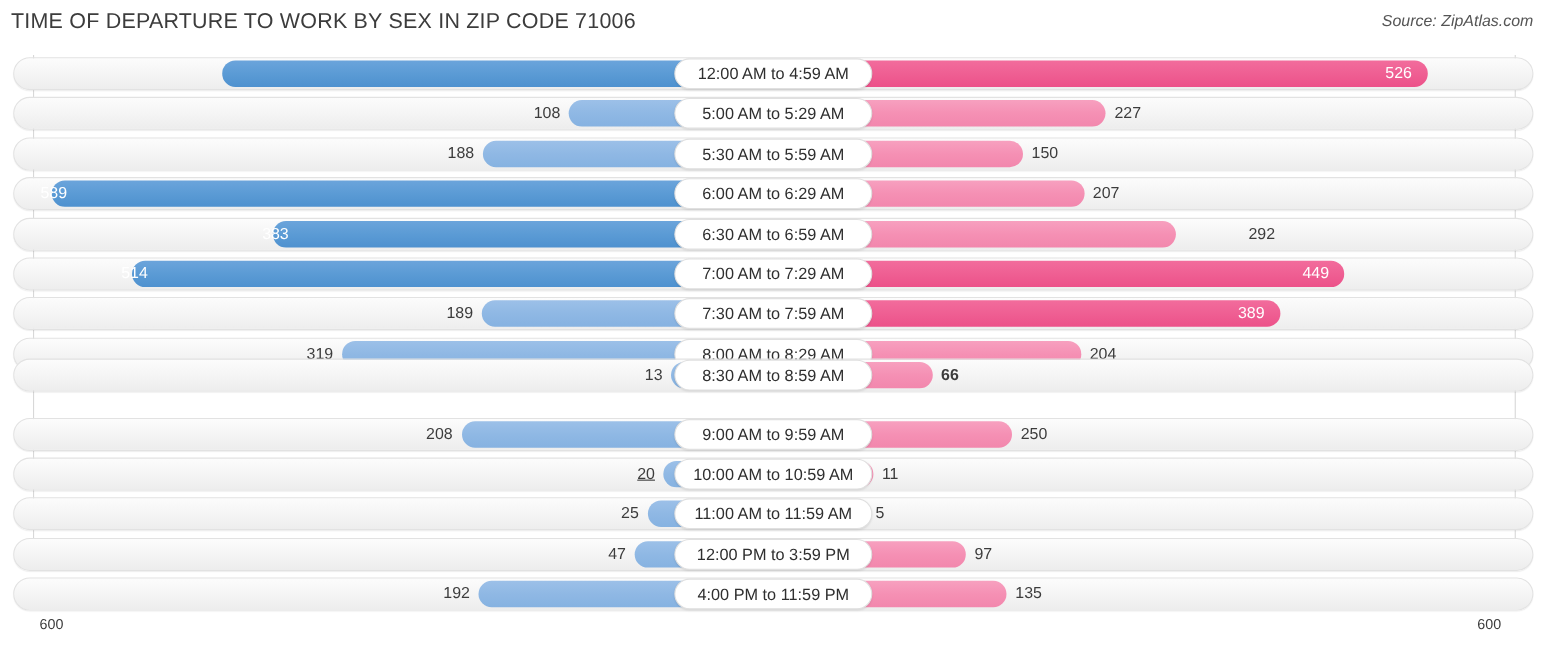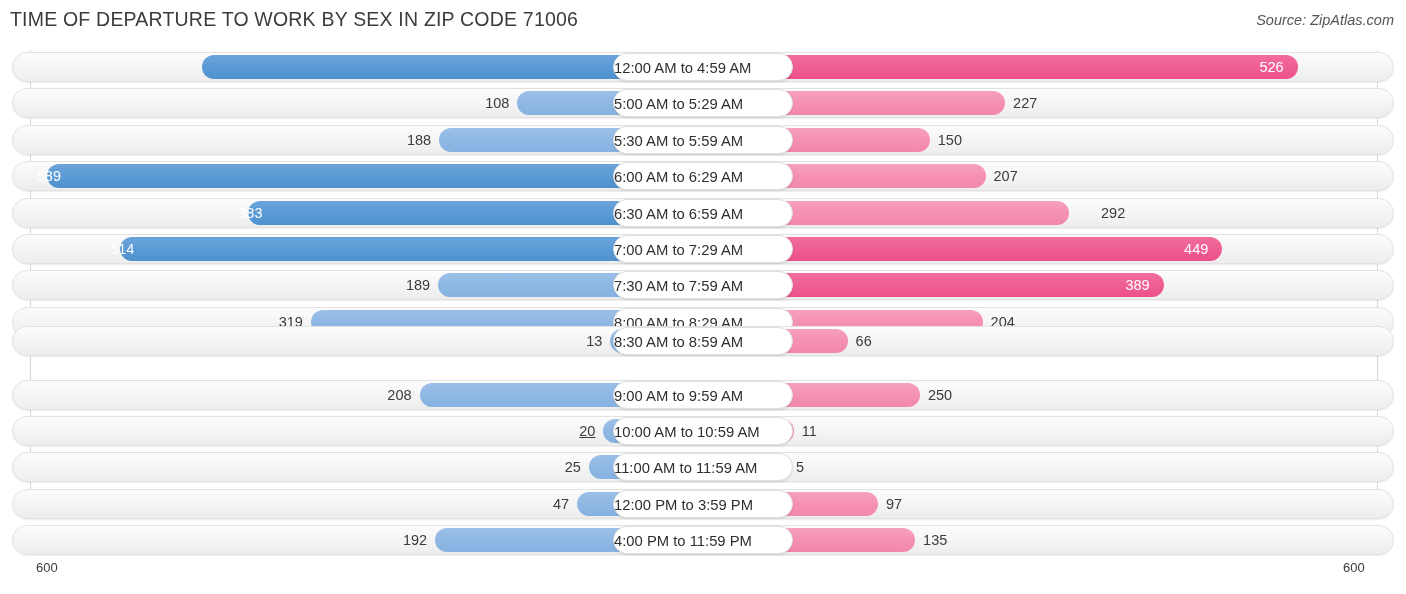--- a/index.html
+++ b/index.html
@@ -69,21 +69,21 @@
   .val.inside  { color: #ffffff; }
   .val.m-out   { text-align: right; }
   .val.f-out   { text-align: left; }
 
   .center-pill {
     position: absolute; left: 601px; top: 1px;
     width: 180px; height: 28px; line-height: 28px;
     background: #ffffff;
     border: 1px solid #e0e0e0;
     border-radius: 14px;
-    text-align: left;
+    text-align: center;
     font-size: 14.8px; color: #2f2f2f;
     box-shadow: 0 1px 2px rgba(0,0,0,.10);
     white-space: nowrap;
   }
 
   
   .axis-label {
     position: absolute; top: 560px;
     font-size: 13px; color: #3c3c3c;
   }
@@ -139,21 +139,21 @@
         <div class="val inside" style="right: auto; text-align: left; left: 24.7617px;">589</div>
         <div class="bar female lo" style="width: 294.515px;"></div>
         <div class="val f-out" style="left: 981.515px;">207</div>
         <div class="center-pill">6:00 AM to 6:29 AM</div>
       </div>
       <div class="row" style="top: 147.6px;">
         <div class="track"></div>
         <div class="bar male hi" style="width: 466.702px;"></div>
         <div class="val inside" style="right: auto; text-align: left; left: 226.298px;">383</div>
         <div class="bar female lo" style="width: 377.673px;"></div>
-        <div class="val f-out" style="left: 1089px; text-align: right;">292</div>
+        <div class="val f-out" style="left: 1123px; text-align: right;">292</div>
         <div class="center-pill">6:30 AM to 6:59 AM</div>
       </div>
       <div class="row" style="top: 184px;">
         <div class="track"></div>
         <div class="bar male hi" style="width: 594.863px;"></div>
         <div class="val inside" style="right: auto; text-align: left; left: 98.1367px;">514</div>
         <div class="bar female hi" style="width: 531.272px;"></div>
         <div class="val inside" style="left: auto; right: 185.728px;">449</div>
         <div class="center-pill">7:00 AM to 7:29 AM</div>
       </div>
@@ -171,21 +171,21 @@
         <div class="val m-out" style="right: 1091.09px;">319</div>
         <div class="bar female lo" style="width: 291.58px;"></div>
         <div class="val f-out" style="left: 978.58px;">204</div>
         <div class="center-pill">8:00 AM to 8:29 AM</div>
       </div>
       <div class="row" style="top: 276px;">
         <div class="track"></div>
         <div class="bar male lo" style="width: 104.718px;"></div>
         <div class="val m-out" style="right: 791.718px;">13</div>
         <div class="bar female lo" style="width: 156.57px;"></div>
-        <div class="val f-out" style="left: 843.57px;">66</div>
+        <div class="val f-out" style="left: 843.57px; font-weight: bold;">66</div>
         <div class="center-pill">8:30 AM to 8:59 AM</div>
       </div>
       <div class="row" style="top: 329.6px;">
         <div class="track"></div>
         <div class="bar male lo" style="width: 295.493px;"></div>
         <div class="val m-out" style="right: 982.493px;">208</div>
         <div class="bar female lo" style="width: 228.967px;"></div>
         <div class="val f-out" style="left: 915.967px;">250</div>
         <div class="center-pill">9:00 AM to 9:59 AM</div>
       </div>

